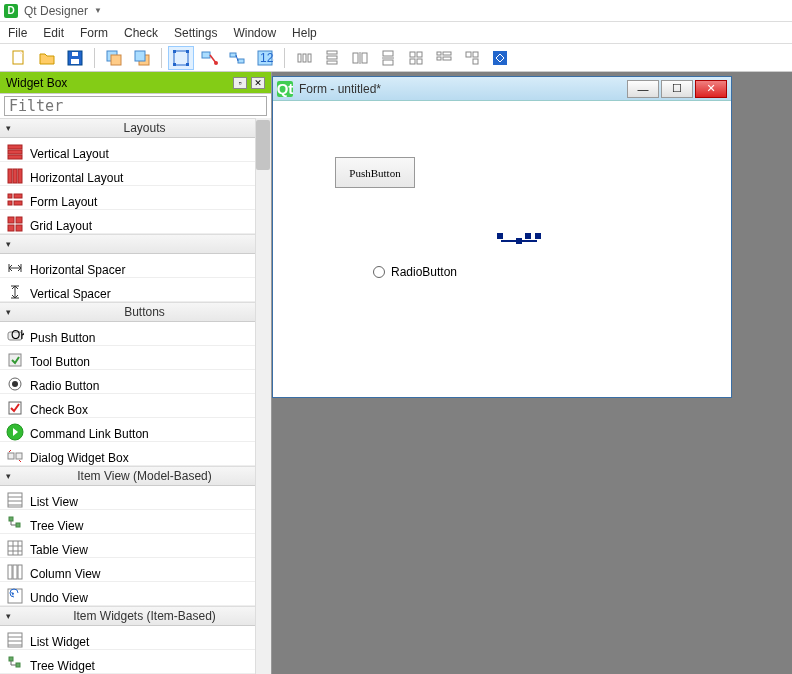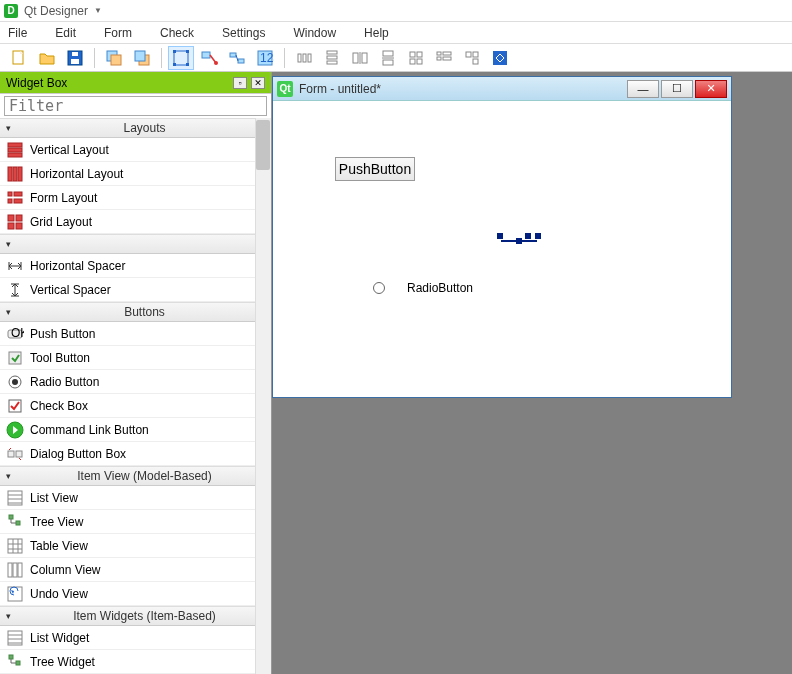--- a/index.html
+++ b/index.html
@@ -1,51 +1,51 @@
 <!DOCTYPE html>
 <html><head>
 <meta charset="utf-8">
 <style>
 * { box-sizing: border-box; margin: 0; padding: 0; font-family: "Segoe UI", Tahoma, sans-serif; font-size: 12px; }
 body { width: 792px; height: 674px; background: #808080; overflow: hidden; }
 .titlebar { height: 22px; background: #fff; display: flex; align-items: center; padding: 0 4px; color: #555; position: relative; border-bottom: 1px solid #ddd; }
 .titlebar .logo { width: 14px; height: 14px; background: #22aa33; color: #fff; font-size: 10px; display: inline-flex; align-items: center; justify-content: center; margin-right: 6px; font-weight: bold; border-radius: 2px; }
 .titlebar .caret { margin-left: 6px; color: #666; font-size: 8px; }
-.menubar { height: 22px; background: #fff; display: flex; align-items: center; padding: 0 8px; gap: 28px; border-bottom: 1px solid #ddd; }
+.menubar { height: 22px; background: #fff; display: flex; align-items: center; padding: 0 8px; gap: 16px; border-bottom: 1px solid #ddd; }
 .menubar span { color: #333; cursor: default; }
 .toolbar { height: 28px; background: #fff; display: flex; align-items: center; padding: 0 6px; gap: 2px; border-bottom: 1px solid #ccc; }
 .tbtn { width: 26px; height: 24px; display: inline-flex; align-items: center; justify-content: center; border: 1px solid transparent; }
 .tbtn.active { border: 1px solid #9cf; background: #e0f0ff; }
 .tsep { width: 1px; height: 20px; background: #ccc; margin: 0 4px; }
 .main { display: flex; height: calc(100% - 72px); }
 .sidebar { width: 272px; background: #fff; border-right: 1px solid #999; display: flex; flex-direction: column; }
 .panel-header { height: 22px; background: #84cc16; border-bottom: 1px solid #ccc; display: flex; align-items: center; padding: 0 6px; justify-content: space-between; }
 .panel-header .controls { display: flex; gap: 4px; }
 .pctl { width: 14px; height: 12px; border: 1px solid #888; font-size: 9px; display: inline-flex; align-items: center; justify-content: center; background: #eee; }
 .filter { height: 20px; border: 1px solid #aaa; margin: 2px 4px; }
 .filter input { width: 100%; height: 100%; border: none; padding: 0 4px; font-family: monospace; font-size: 15px; color: #888; outline: none; }
 .tree { flex: 1; overflow-y: auto; position: relative; }
 .section { height: 20px; background: linear-gradient(#f6f6f6,#e8e8e8); border-top: 1px solid #ddd; border-bottom: 1px solid #ccc; display: flex; align-items: center; padding-left: 6px; }
 .section .chev { width: 12px; font-size: 9px; color: #333; }
 .section .label { flex: 1; text-align: center; color: #333; }
-.leaf { height: 24px; display: flex; align-items: center; padding-left: 6px; gap: 6px; border-bottom: 1px solid #eee; }
+.leaf { height: 24px; display: flex; align-items: flex-end; padding-left: 6px; gap: 6px; border-bottom: 1px solid #eee; }
 .leaf .licon { width: 18px; height: 18px; display: inline-flex; align-items: center; justify-content: center; }
 .scrolltrack { position: absolute; right: 0; top: 0; width: 16px; height: 100%; background: #f0f0f0; border-left: 1px solid #ddd; }
 .scrollthumb { position: absolute; right: 1px; top: 2px; width: 14px; height: 50px; background: #c4c4c4; border-radius: 2px; }
 .canvas { flex: 1; position: relative; background: #808080; }
 .formwin { position: absolute; left: 0; top: 4px; width: 460px; background: #fff; border: 1px solid #3a6ea5; }
 .formtitle { height: 24px; background: linear-gradient(#d7ecf9,#b9dbf0); display: flex; align-items: center; padding: 0 4px; gap: 6px; border-bottom: 1px solid #9cc; }
-.formtitle .qtlogo { width: 16px; height: 16px; background: #41cd52; color: #fff; font-size: 10px; font-weight: bold; display: inline-flex; align-items: center; justify-content: center; border-radius: 2px; }
+.formtitle .qtlogo { width: 16px; height: 16px; background: #41cd52; color: #fff; font-size: 15px; font-weight: bold; display: inline-flex; align-items: center; justify-content: center; border-radius: 2px; }
 .formtitle .ftxt { flex: 1; color: #333; }
 .winbtns { display: flex; gap: 2px; }
 .winbtn { width: 32px; height: 18px; border: 1px solid #999; background: linear-gradient(#fdfdfd,#e0e0e0); display: inline-flex; align-items: center; justify-content: center; font-size: 11px; }
 .winbtn.close { background: linear-gradient(#f08080,#d22); color: #fff; border-color: #a00; }
 .formbody { height: 296px; background-image: radial-gradient(circle,#bbb 0.6px,transparent 0.6px); background-size: 10px 10px; position: relative; }
-.pushbtn { position: absolute; left: 62px; top: 56px; width: 80px; height: 24px; background: linear-gradient(#f8f8f8,#e8e8e8); border: 1px solid #999; font-family: Liberation Sans, sans-serif; font-size: 14px; display: flex; align-items: center; justify-content: center; }
-.radio { position: absolute; left: 100px; top: 180px; display: flex; align-items: center; gap: 22px; font-family: monospace; font-size: 11px; }
+.pushbtn { position: absolute; left: 62px; top: 56px; width: 80px; height: 31px; background: linear-gradient(#f8f8f8,#e8e8e8); border: 1px solid #999; font-family: Liberation Serif, serif; font-size: 11px; display: flex; align-items: center; justify-content: center; }
+.radio { position: absolute; left: 100px; top: 164px; display: flex; align-items: center; gap: 6px; font-family: monospace; font-size: 11px; }
 .radio .rdot { width: 12px; height: 12px; border: 1px solid #666; border-radius: 50%; background: #fff; }
 .hspacer { position: absolute; left: 224px; top: 132px; width: 44px; height: 16px; }
 .hspacer .block { position: absolute; width: 6px; height: 6px; background: #001f7f; }
 svg { display: block; }
 </style>
 </head>
 <body>
 
 <div class="titlebar">
   <span class="logo">D</span>
@@ -313,21 +313,21 @@
           <span>Command Link Button</span>
         </div>
         <div class="leaf">
           <span class="licon">
             <svg width="18" height="18">
               <rect x="2" y="6" width="6" height="6" fill="#eee" stroke="#888"></rect>
               <rect x="10" y="6" width="6" height="6" fill="#eee" stroke="#888"></rect>
               <path d="M3 5l2-2M13 13l2 2" stroke="#d22"></path>
             </svg>
           </span>
-          <span>Dialog Button Box</span>
+          <span>Dialog Widget Box</span>
         </div>
         <div class="section">
           <span class="chev">▾</span>
           <span class="label">Item View (Model-Based)</span>
         </div>
         <div class="leaf">
           <span class="licon">
             <svg width="18" height="18">
               <rect x="2" y="2" width="14" height="14" fill="#fff" stroke="#888"></rect>
               <line x1="2" y1="6" x2="16" y2="6" stroke="#888"></line>

